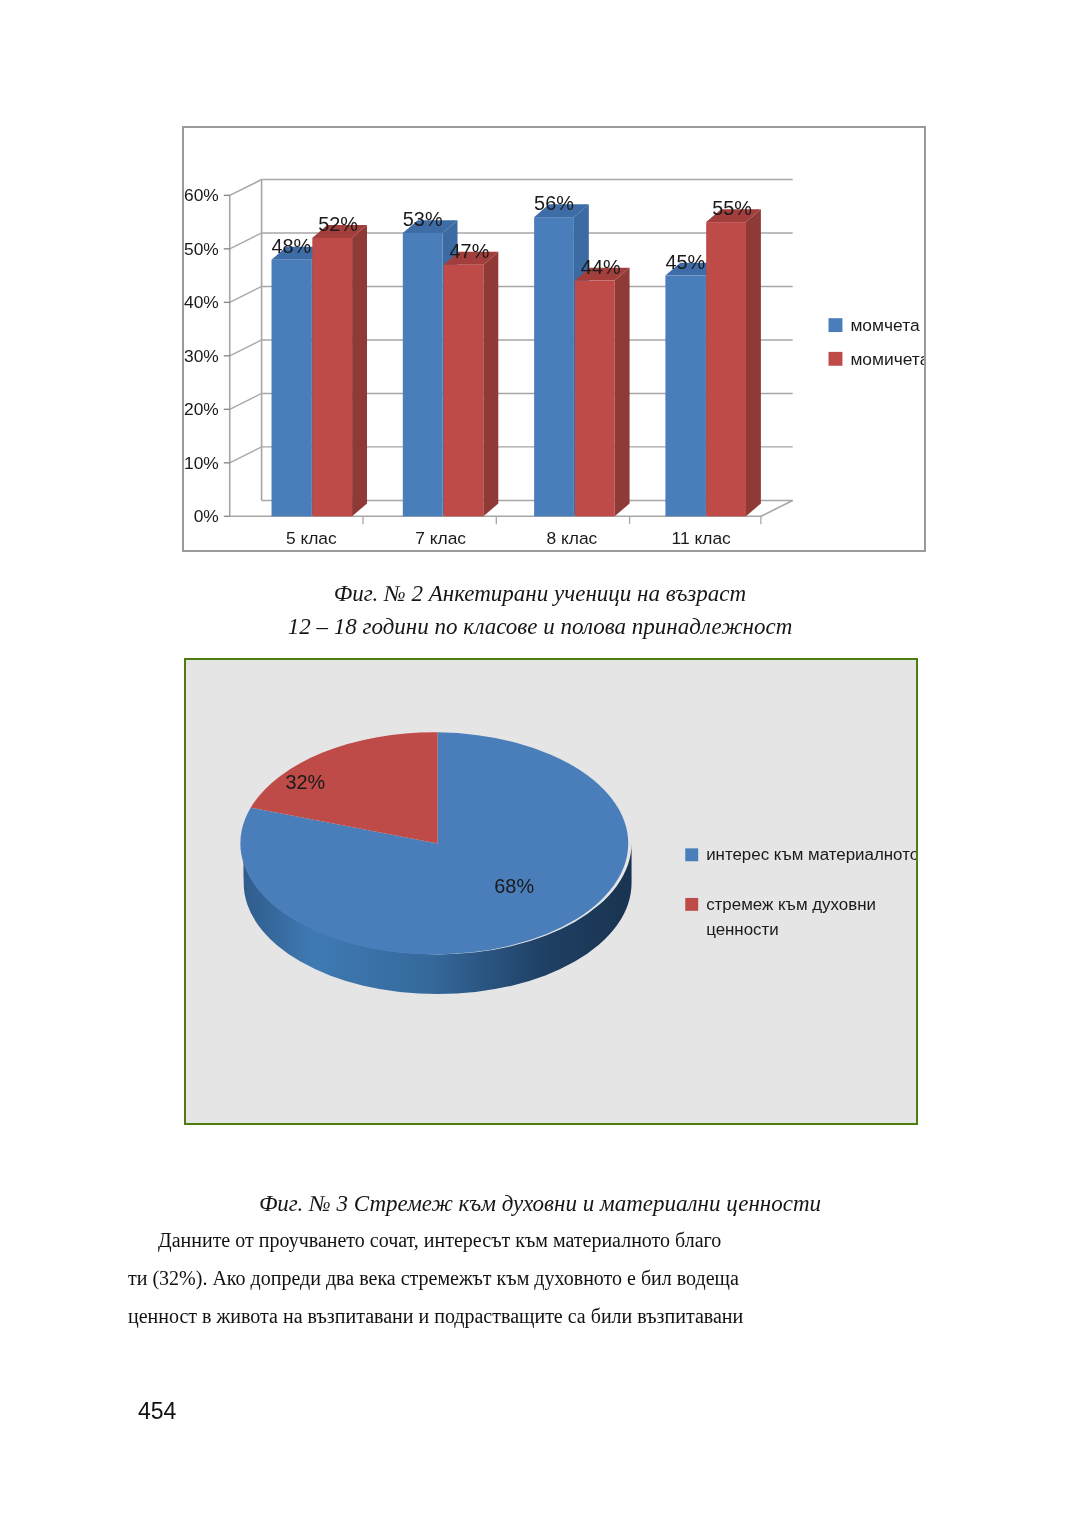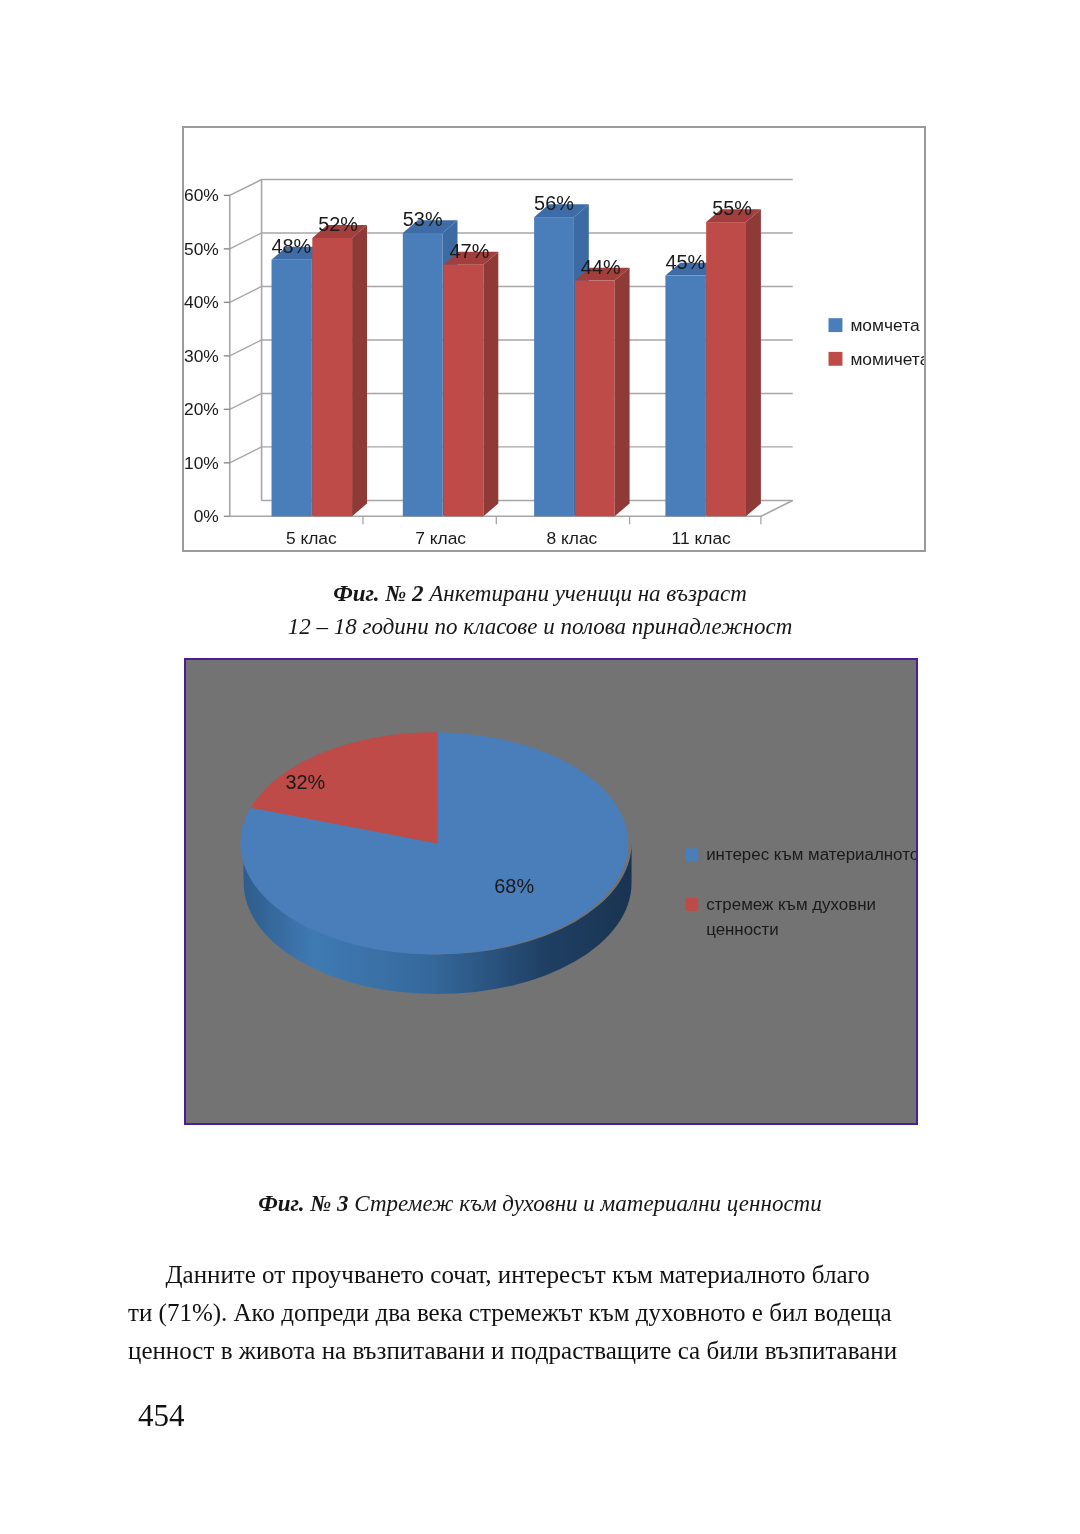--- a/index.html
+++ b/index.html
@@ -33,61 +33,61 @@
     position: absolute;
     width: 100%;
     text-align: center;
     font-family: "Liberation Serif", "DejaVu Serif", serif;
     font-size: 23px;
     font-style: italic;
     color: #161616;
     line-height: 1.42;
   }
   .figure-caption .cap-strong {
-    font-weight: bold;
+    font-weight: normal;
     font-style: italic;
   }
 
   #caption-fig2 { left: 0; top: 578px; }
   #caption-fig3 { left: 0; top: 1168px; margin-top: 20px; }
 
   
   #pie-chart-figure {
     position: absolute;
     left: 184px;
     top: 658px;
     width: 734px;
     height: 467px;
-    border: 2px solid #4c1d95;
+    border: 2px solid #4d7c0f;
     box-sizing: border-box;
-    background: #737373;
+    background: #e5e5e5;
   }
 
   
   #body-paragraph {
     position: absolute;
     left: 128px;
-    top: 1256px;
+    top: 1221px;
     width: 830px;
     font-family: "Liberation Serif", "DejaVu Serif", serif;
-    font-size: 25px;
+    font-size: 20px;
     line-height: 38px;
     color: #111111;
     text-align: justify;
     text-align-last: left;
   }
   #body-paragraph .line { display: block; white-space: pre; }
 
   
   #page-number {
     position: absolute;
     left: 138px;
     top: 1398px;
-    font-family: Liberation Serif, serif;
-    font-size: 31px;
+    font-family: Liberation Sans, sans-serif;
+    font-size: 23px;
     color: #111111;
   }
 
   
   text { font-family: "Liberation Sans", "DejaVu Sans", sans-serif; }
 </style>
 </head>
 <body>
 
 <div id="bar-chart-figure">
@@ -299,17 +299,17 @@
 </div>
 
 <div id="caption-fig3" class="figure-caption">
   <div>
     <span class="cap-strong">Фиг. № 3</span><span> Стремеж към духовни и материални ценности</span>
   </div>
 </div>
 
 <div id="body-paragraph">
   <span class="line">      <span>Данните от проучването сочат, интересът към материалното благо</span></span>
-  <span class="line">ти (71%). Ако допреди два века стремежът към духовното е бил водеща</span>
+  <span class="line">ти (32%). Ако допреди два века стремежът към духовното е бил водеща</span>
   <span class="line">ценност в живота на възпитавани и подрастващите са били възпитавани</span>
 </div>
 
 <div id="page-number">454</div>
 
 </body></html>

